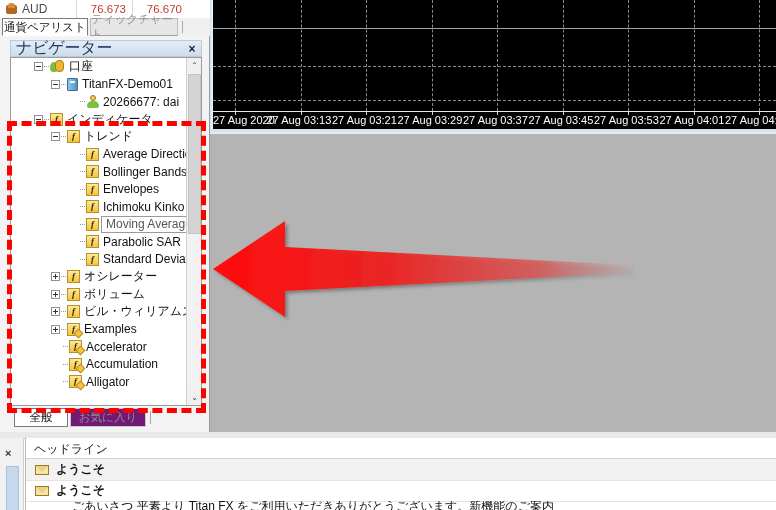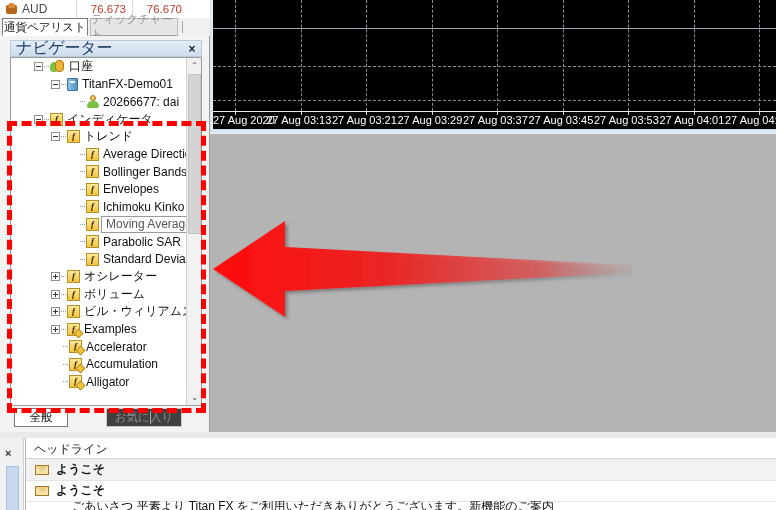--- a/index.html
+++ b/index.html
@@ -247,22 +247,22 @@
   .ntab {
     position: absolute; top: 0; height: 19px;
     display: flex; align-items: center; justify-content: center;
     font-size: 11.5px; box-sizing: border-box;
   }
   .ntab.active {
     left: 2px; width: 54px; background: #fff;
     border: 1px solid #7a7a7a; color: #111;
   }
   .ntab.inactive {
-    left: 58px; width: 76px; background: #404040;
-    border: 1px solid #c9c9c9; color: #8d8d8d; margin-left: 36px;
+    left: 58px; width: 76px; background: #701a75;
+    border: 1px solid #c9c9c9; color: #8d8d8d;
   }
   .ntab-sep { position: absolute; left: 138px; top: 3px; width: 1px; height: 13px; background: #a8a8a8; }
 
   
   .chart-wrap {
     position: absolute; left: 210px; top: 0;
     width: 566px; height: 129px;
     background: #000;
     overflow: hidden;
   }

